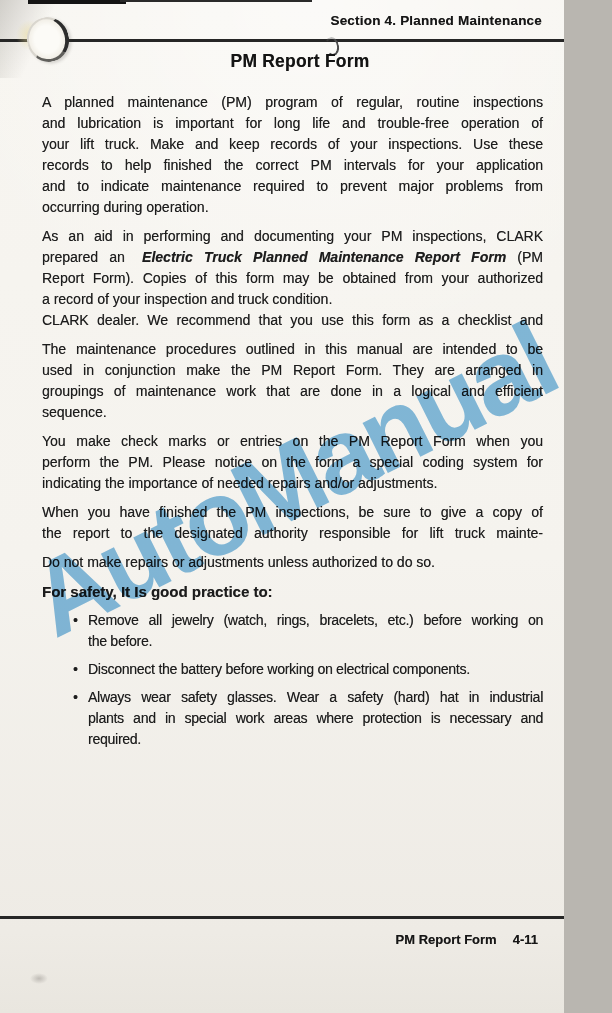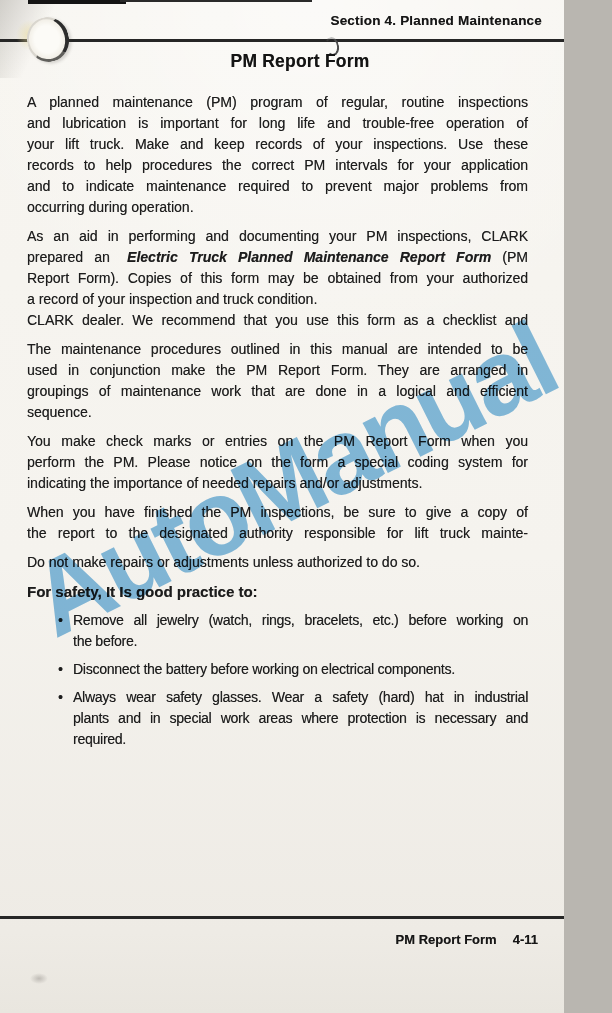--- a/index.html
+++ b/index.html
@@ -40,21 +40,21 @@
   .section-label { position:absolute; top:13px; right:22px; font-weight:bold; font-size:13.5px;
     letter-spacing:0.2px; color:#161616; text-shadow:0 0 0.5px rgba(20,20,20,0.55); }
   .footer { position:absolute; top:932px; right:26px; font-weight:bold; font-size:13px;
     color:#161616; text-shadow:0 0 0.5px rgba(20,20,20,0.55); }
   .footer .pgnum { margin-left:16px; }
   
   .page-title { position:absolute; left:0; top:51px; width:600px; text-align:center;
     font-weight:bold; font-size:17.5px; letter-spacing:0.2px; color:#141414;
     text-shadow:0 0 0.5px rgba(20,20,20,0.6); }
   
-  .content { position:absolute; left:27px; top:92px; width:501px; font-size:14px;
+  .content { position:absolute; left:42px; top:92px; width:501px; font-size:14px;
     color:#1c1c1c; text-shadow:0.25px 0.25px 0.45px rgba(25,25,25,0.55); }
   .content p { margin:0 0 8px 0; }
   .ln { display:block; height:21px; line-height:21px; white-space:nowrap;
     text-align:justify; text-align-last:justify; }
   .ln.last { text-align-last:left; }
   .em { font-weight:bold; font-style:italic;margin-left:6px; }
   .bold-head { font-weight:bold; font-size:15px; margin-bottom:8px !important; }
   ul.safety { list-style:none; margin:0; padding:0; }
   ul.safety li { position:relative; padding-left:46px; margin:0 0 7px 0; letter-spacing:-0.25px; }
   ul.safety .blt { position:absolute; left:31px; top:0; line-height:21px; letter-spacing:0; }
@@ -81,21 +81,21 @@
   <div class="binding-mark"></div>
 
   <div class="page-title">PM Report Form</div>
 
   <div class="content">
 
     <p>
       <span class="ln">A planned maintenance (PM) program of regular, routine inspections</span>
       <span class="ln">and lubrication is important for long life and trouble-free operation of</span>
       <span class="ln">your lift truck. Make and keep records of your inspections. Use these</span>
-      <span class="ln">records to help procedures the correct PM intervals for your application</span>
+      <span class="ln">records to help finished the correct PM intervals for your application</span>
       <span class="ln">and to indicate maintenance required to prevent major problems from</span>
       <span class="ln last">occurring during operation.</span>
     </p>
 
     <p>
       <span class="ln">As an aid in performing and documenting your PM inspections, CLARK</span>
       <span class="ln"><span>prepared an </span><span class="em">Electric Truck Planned Maintenance Report Form</span><span> (PM</span></span>
       <span class="ln">Report Form). Copies of this form may be obtained from your authorized</span>
       <span class="ln last">a record of your inspection and truck condition.</span>
       <span class="ln">CLARK dealer. We recommend that you use this form as a checklist and</span>

